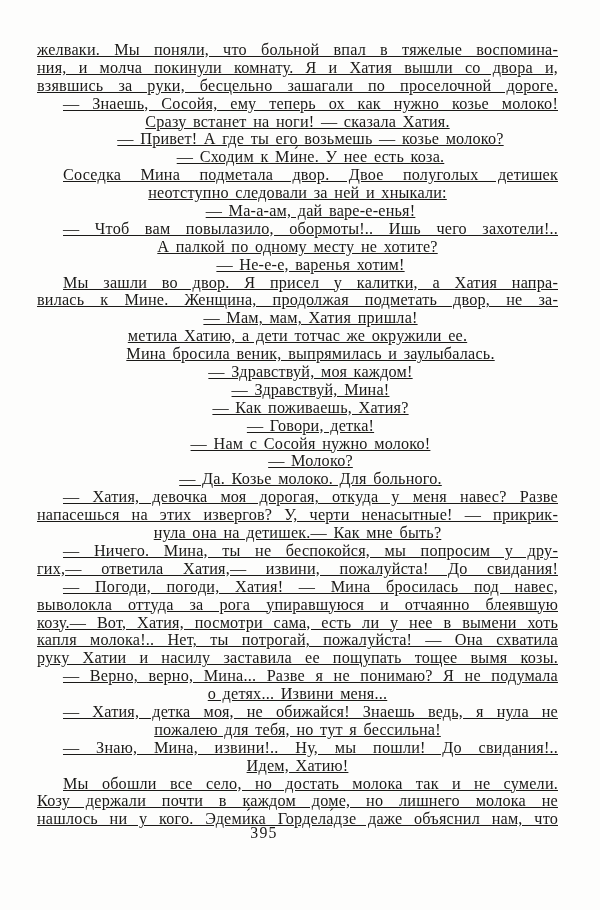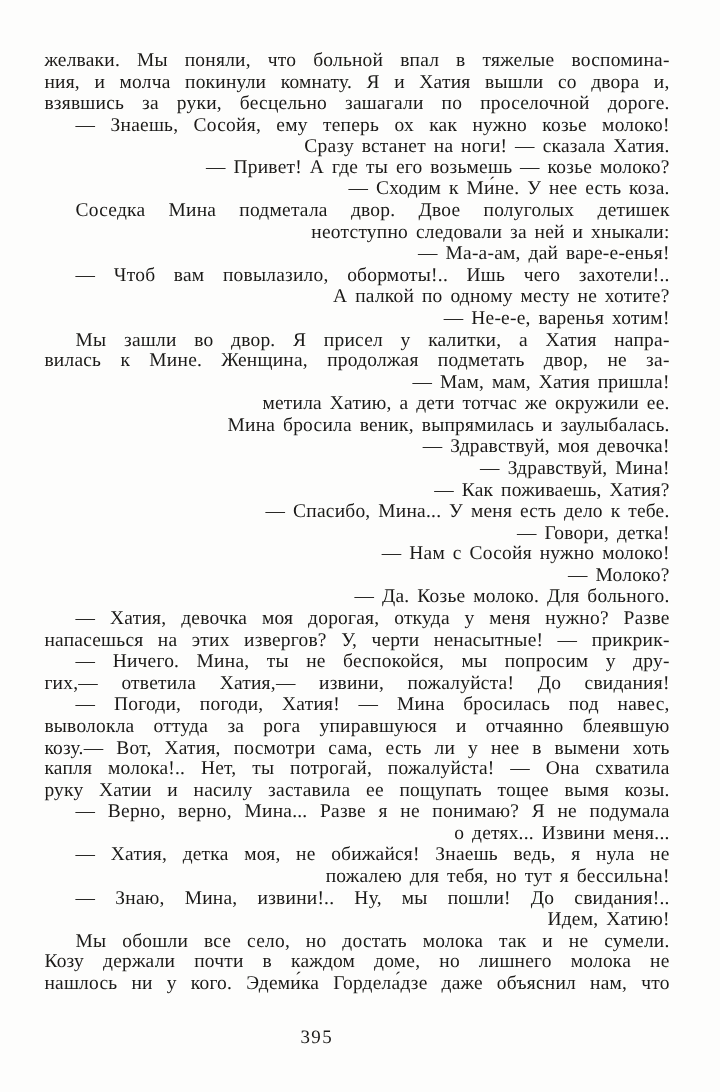--- a/index.html
+++ b/index.html
@@ -18,42 +18,43 @@
     position: relative;
     width: 600px;
     height: 910px;
     color: #1b1a18;
   }
   .text-column {
     position: absolute;
     left: 37px;
     top: 42px;
     width: 521px;
+    text-decoration: underline;
   }
   .line {
     font-size: 16.2px;
     line-height: 17.9px;
     height: 17.9px;
     letter-spacing: 0.2px;
     word-spacing: 2.3px;
     white-space: nowrap;
-    text-align: right;
+    text-align: center;
     text-rendering: optimizeLegibility;
   }
   .line.just {
     white-space: normal;
     text-align: justify;
     text-align-last: justify;
   }
   .line.ind {
     padding-left: 26px;
   }
   .folio {
     position: absolute;
-    top: 856px;
+    top: 824px;
     left: 0;
     width: 528px;
     text-align: center;
     font-size: 15.8px;
     letter-spacing: 1.2px;
   }
 </style>
 </head>
 <body style="background: rgb(253, 253, 252);">
 
@@ -70,30 +71,30 @@
       <div class="line">неотступно следовали за ней и хныкали:</div>
       <div class="line ind">— Ма-а-ам, дай варе-е-енья!</div>
       <div class="line just ind">— Чтоб вам повылазило, обормоты!.. Ишь чего захотели!..</div>
       <div class="line">А палкой по одному месту не хотите?</div>
       <div class="line ind">— Не-е-е, варенья хотим!</div>
       <div class="line just ind">Мы зашли во двор. Я присел у калитки, а Хатия напра-</div>
       <div class="line just">вилась к Мине. Женщина, продолжая подметать двор, не за-</div>
       <div class="line ind">— Мам, мам, Хатия пришла!</div>
       <div class="line">метила Хатию, а дети тотчас же окружили ее.</div>
       <div class="line ind">Мина бросила веник, выпрямилась и заулыбалась.</div>
-      <div class="line ind">— Здравствуй, моя девочка!</div>
+      <div class="line ind">— Здравствуй, моя каждом!</div>
       <div class="line ind">— Здравствуй, Мина!</div>
       <div class="line ind">— Как поживаешь, Хатия?</div>
-      <div class="line ind">— Спасибо, Мина... У меня есть дело к тебе.</div>
       <div class="line ind">— Говори, детка!</div>
       <div class="line ind">— Нам с Сосойя нужно молоко!</div>
       <div class="line ind">— Молоко?</div>
       <div class="line ind">— Да. Козье молоко. Для больного.</div>
-      <div class="line just ind">— Хатия, девочка моя дорогая, откуда у меня нужно? Разве</div>
+      <div class="line just ind">— Хатия, девочка моя дорогая, откуда у меня навес? Разве</div>
       <div class="line just">напасешься на этих извергов? У, черти ненасытные! — прикрик-</div>
+      <div class="line">нула она на детишек.— Как мне быть?</div>
       <div class="line just ind">— Ничего. Мина, ты не беспокойся, мы попросим у дру-</div>
       <div class="line just">гих,— ответила Хатия,— извини, пожалуйста! До свидания!</div>
       <div class="line just ind">— Погоди, погоди, Хатия! — Мина бросилась под навес,</div>
       <div class="line just">выволокла оттуда за рога упиравшуюся и отчаянно блеявшую</div>
       <div class="line just">козу.— Вот, Хатия, посмотри сама, есть ли у нее в вымени хоть</div>
       <div class="line just">капля молока!.. Нет, ты потрогай, пожалуйста! — Она схватила</div>
       <div class="line just">руку Хатии и насилу заставила ее пощупать тощее вымя козы.</div>
       <div class="line just ind">— Верно, верно, Мина... Разве я не понимаю? Я не подумала</div>
       <div class="line">о детях... Извини меня...</div>
       <div class="line just ind">— Хатия, детка моя, не обижайся! Знаешь ведь, я нула не</div>

